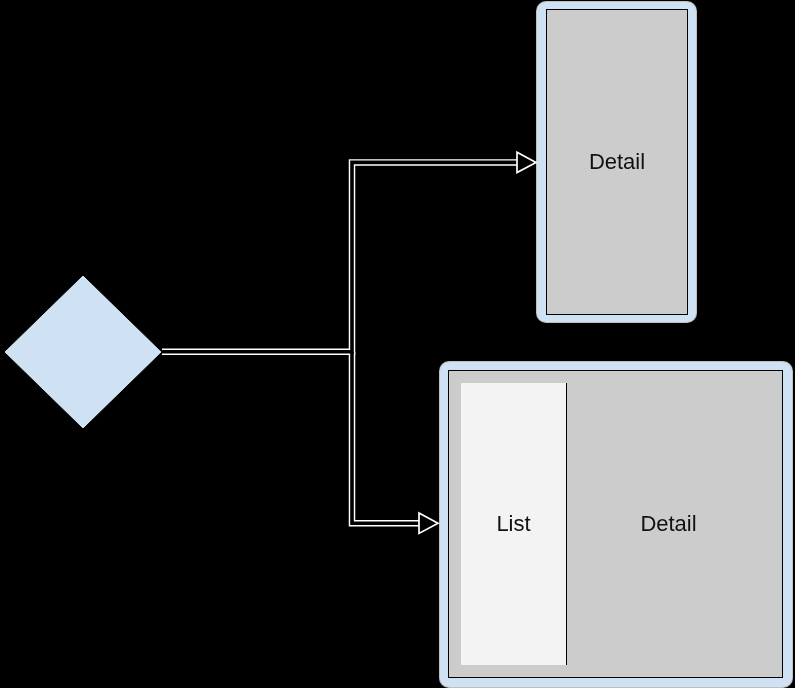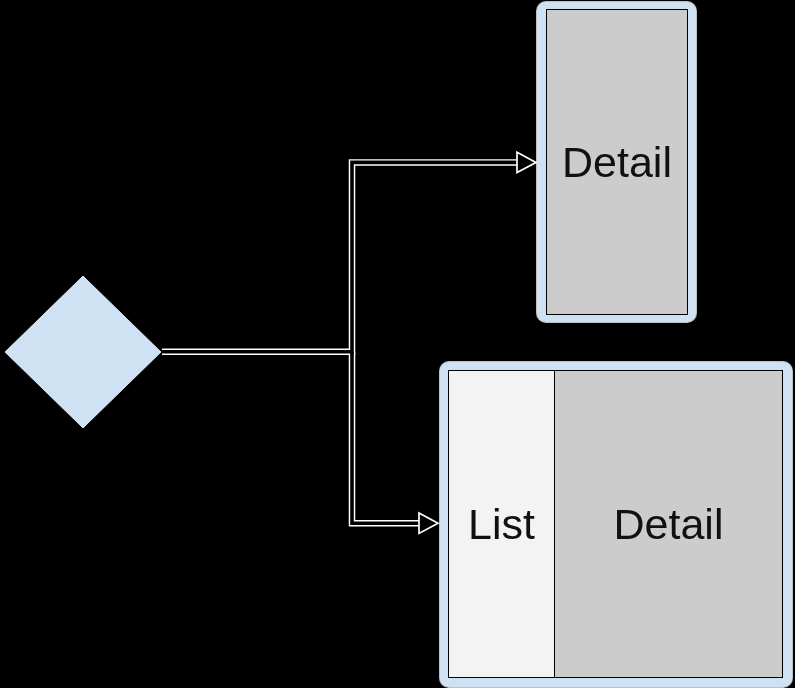--- a/index.html
+++ b/index.html
@@ -27,23 +27,23 @@
     box-shadow:0 0 0 1px rgba(255,255,255,.75);
   }
   .screen{
     position:absolute;
     background:var(--panel_gray,#cccccc);
     border:1px solid var(--border_dark,#000);
     box-sizing:border-box;
     display:flex;align-items:center;justify-content:center;
   }
   .screen-label{
-    color:var(--text_dark,#111);font-size:43px;line-height:1;
+    color:var(--text_dark,#111);font-size:22px;line-height:1;
   }
-  .pane-screen{padding:0;}
+  .pane-screen{padding:12px;}
   .pane{
     display:flex;align-items:center;justify-content:center;height:100%;
     box-sizing:border-box;
   }
   .pane-list{
     width:106px;background:var(--list_bg,#f3f3f3);
     border-right:1px solid var(--border_dark,#000);
   }
   .pane-detail{flex:1;background:var(--panel_gray,#cccccc);}
 </style>

